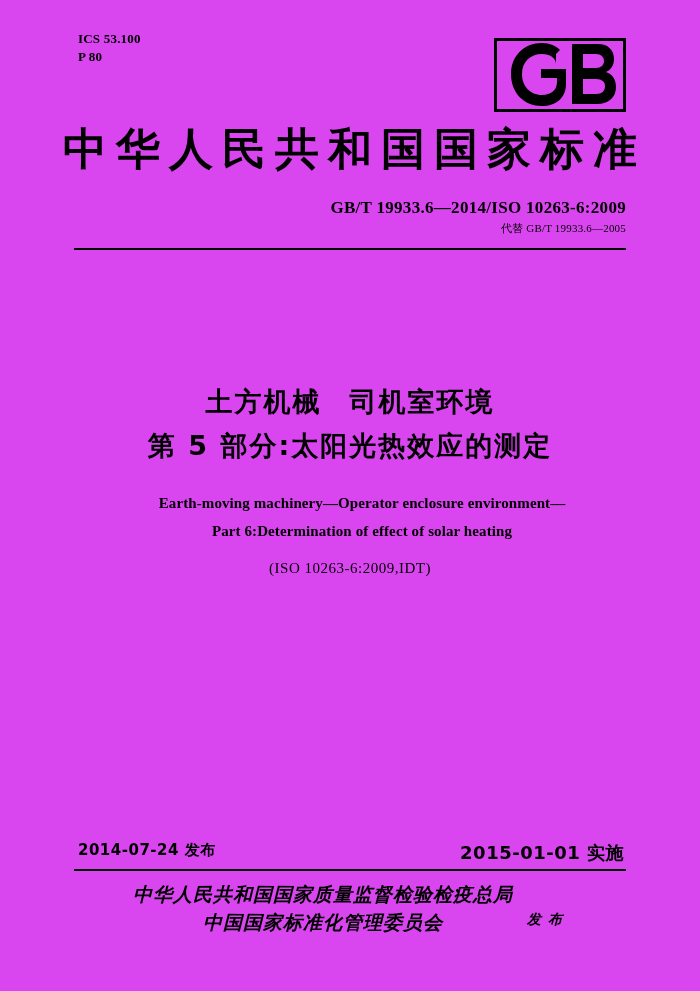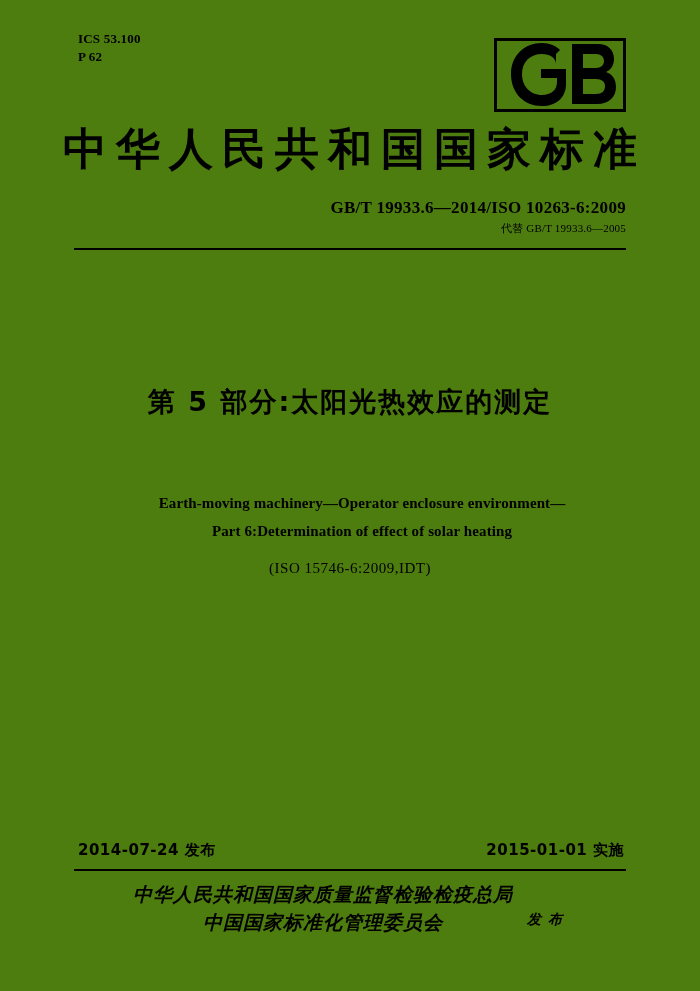--- a/index.html
+++ b/index.html
@@ -14,21 +14,21 @@
     color: #000000;
     position: relative;
     overflow: hidden;
   }
 
   .page {
     position: absolute;
     left: 0; top: 0;
     width: 700px;
     height: 991px;
-    background: #4d7c0f;
+    background: #d946ef;
   }
 
   
   .ics-block {
     position: absolute;
     left: 78px;
     top: 30px;
     font-family: "Liberation Serif", "DejaVu Serif", serif;
     font-weight: bold;
     font-size: 13px;
@@ -135,21 +135,21 @@
     font-weight: bold;
     font-size: 15px;
     letter-spacing: 0.5px;
   }
   .effective-date {
     position: absolute;
     right: 76px;
     top: 841px;
     font-family: "DejaVu Sans", "Liberation Sans", sans-serif;
     font-weight: bold;
-    font-size: 15px;
+    font-size: 18px;
     letter-spacing: 0.5px;
   }
   .rule-bottom {
     position: absolute;
     left: 74px;
     right: 74px;
     top: 869px;
     height: 2px;
     background: #000;
   }
@@ -180,50 +180,53 @@
     padding-top: 22px;
   }
 </style>
 </head>
 <body>
 
 <div class="page">
 
   <div class="ics-block">
     <div class="line1">ICS 53.100</div>
-    <div class="line2">P 62</div>
+    <div class="line2">P 80</div>
   </div>
 
   <div class="gb-logo">
     <svg width="132" height="74" viewBox="0 0 132 74" xmlns="http://www.w3.org/2000/svg" aria-hidden="true">
       <rect x="1.5" y="1.5" width="129" height="71" fill="none" stroke="#000" stroke-width="3"></rect>
 
       <path d="M62 16 L62 26 C62 20 56 16 48 16 C36 16 28 24 28 36 C28 48 36 57 48 57 C57 57 63 52 63 44 L63 40 L47 40 L47 31 L72 31 L72 46 C72 60 62 68 48 68 C30 68 17 55 17 36 C17 18 30 5 48 5 C56 5 62 8 66 12 Z" fill="#000"></path>
 
       <path d="M78 6 L104 6 C114 6 120 12 120 21 C120 27 117 32 112 34 C118 36 122 41 122 49 C122 59 115 66 103 66 L78 66 Z M89 16 L89 30 L102 30 C107 30 110 27 110 23 C110 19 107 16 102 16 Z M89 41 L89 56 L102 56 C108 56 111 53 111 48 C111 44 108 41 102 41 Z" fill="#000"></path>
     </svg>
   </div>
 
   <div class="national-title">中华人民共和国国家标准</div>
 
   <div class="std-number">GB/T 19933.6—2014/ISO 10263-6:2009</div>
   <div class="std-replace">代替 GB/T 19933.6—2005</div>
 
   <div class="rule-top"></div>
 
   <div class="title-cn">
+    <div class="l1">
+      <span>土方机械</span><span class="gap"></span><span>司机室环境</span>
+    </div>
     <div class="l2">第 5 部分:太阳光热效应的测定</div>
   </div>
 
   <div class="title-en">
     <div>Earth-moving machinery—Operator enclosure environment—</div>
     <div>Part 6:Determination of effect of solar heating</div>
   </div>
 
-  <div class="title-iso">(ISO 15746-6:2009,IDT)</div>
+  <div class="title-iso">(ISO 10263-6:2009,IDT)</div>
 
   <div class="issue-date">2014-07-24 发布</div>
   <div class="effective-date">2015-01-01 实施</div>
 
   <div class="rule-bottom"></div>
 
   <div class="publisher">
     <div class="publisher-rows">
       <div>中华人民共和国国家质量监督检验检疫总局</div>
       <div>中国国家标准化管理委员会</div>

